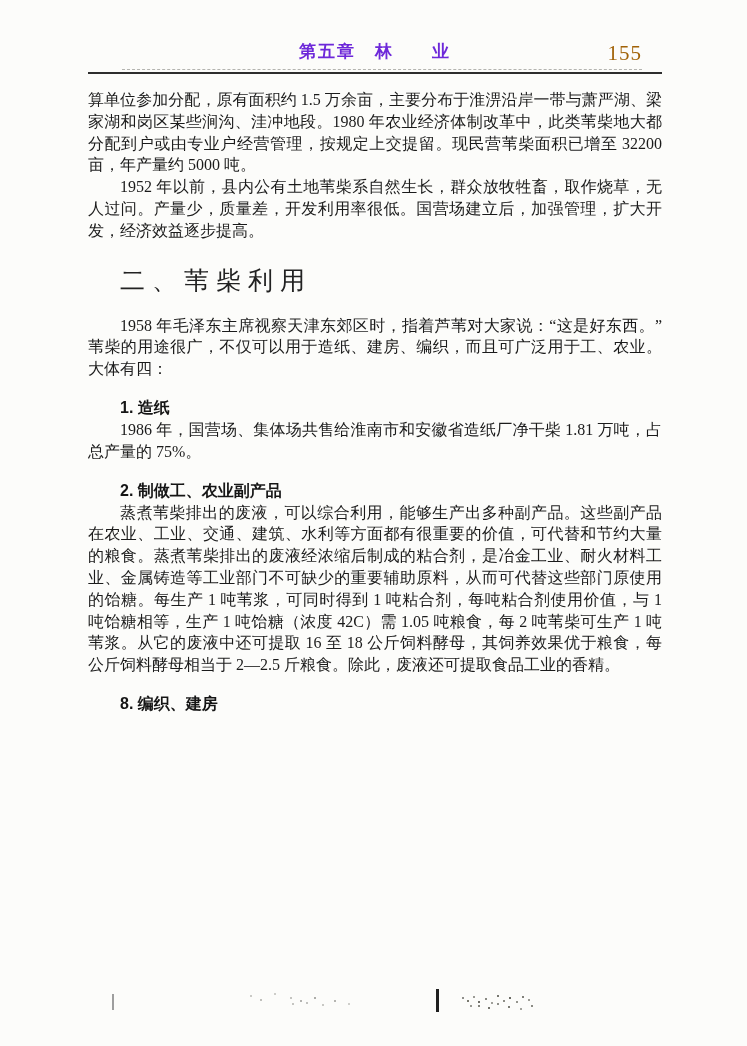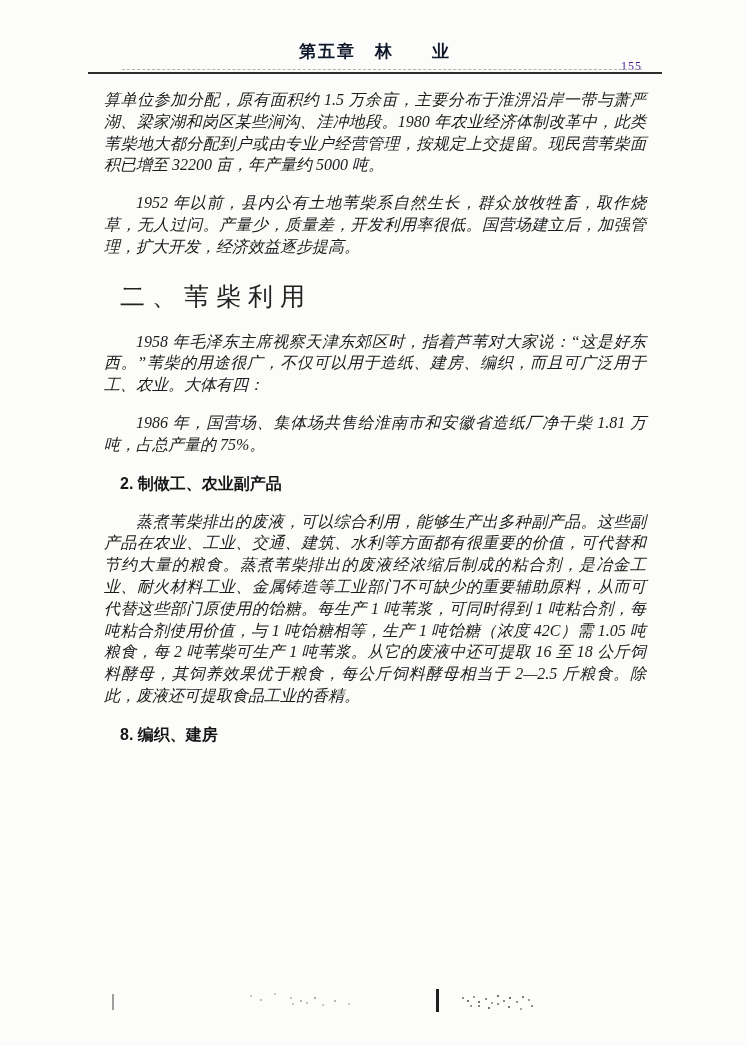--- a/index.html
+++ b/index.html
@@ -15,43 +15,42 @@
     position:absolute;left:88px;top:40px;width:574px;
   }
   
   .header-row{position:relative;height:26px;}
   .chapter-title{
     text-align:center;
     font-family:"Liberation Sans", sans-serif;
     font-weight:700;
     font-size:17px;
     letter-spacing:2px;
-    color:#0f172a;
+    color:#6d28d9;
   }
   .page-number{
     position:absolute;right:20px;top:1px;
-    font-size:12px;letter-spacing:1px;color:#4c1d95;margin-top:18px;
+    font-size:21px;letter-spacing:1px;color:#a16207;
   }
   .rule{position:relative;height:7px;margin-top:3px;}
   .rule::before{
     content:"";position:absolute;top:0;left:34px;right:20px;
     border-top:1px dashed #b4b4b0;
   }
   .rule::after{
     content:"";position:absolute;top:3px;left:0;right:0;
     border-top:2.5px solid #2d2d2d;
   }
   
   .para{
     font-size:16px;
     line-height:21.8px;
     text-align:justify;
-    margin:16px;
+    margin:0;
     word-break:break-all;
-    font-style:italic;
   }
   .first-para{margin-top:13px;}
   .indent{text-indent:2em;}
   .section-heading{
     font-size:25px;
     font-weight:400;
     letter-spacing:7px;
     padding-left:32px;
     margin:22px 0 18px 0;
     color:#222;
@@ -89,20 +88,21 @@
 
   <p class="para first-para">算单位参加分配，原有面积约 1.5 万余亩，主要分布于淮淠沿岸一带与萧严湖、梁家湖和岗区某些涧沟、洼冲地段。1980 年农业经济体制改革中，此类苇柴地大都分配到户或由专业户经营管理，按规定上交提留。现民营苇柴面积已增至 32200 亩，年产量约 5000 吨。</p>
 
   <p class="para indent">1952 年以前，县内公有土地苇柴系自然生长，群众放牧牲畜，取作烧草，无人过问。产量少，质量差，开发利用率很低。国营场建立后，加强管理，扩大开发，经济效益逐步提高。</p>
 
 
   <div class="section-heading">二、苇柴利用</div>
 
   <p class="para indent">1958 年毛泽东主席视察天津东郊区时，指着芦苇对大家说：“这是好东西。”苇柴的用途很广，不仅可以用于造纸、建房、编织，而且可广泛用于工、农业。大体有四：</p>
 
+  <div class="sub-heading">1. 造纸</div>
 
 
   <p class="para indent">1986 年，国营场、集体场共售给淮南市和安徽省造纸厂净干柴 1.81 万吨，占总产量的 75%。</p>
 
   <div class="sub-heading">2. 制做工、农业副产品</div>
 
   <p class="para indent">蒸煮苇柴排出的废液，可以综合利用，能够生产出多种副产品。这些副产品在农业、工业、交通、建筑、水利等方面都有很重要的价值，可代替和节约大量的粮食。蒸煮苇柴排出的废液经浓缩后制成的粘合剂，是冶金工业、耐火材料工业、金属铸造等工业部门不可缺少的重要辅助原料，从而可代替这些部门原使用的饴糖。每生产 1 吨苇浆，可同时得到 1 吨粘合剂，每吨粘合剂使用价值，与 1 吨饴糖相等，生产 1 吨饴糖（浓度 42C）需 1.05 吨粮食，每 2 吨苇柴可生产 1 吨苇浆。从它的废液中还可提取 16 至 18 公斤饲料酵母，其饲养效果优于粮食，每公斤饲料酵母相当于 2—2.5 斤粮食。除此，废液还可提取食品工业的香精。</p>
 
   <div class="sub-heading">8. 编织、建房</div>
 

